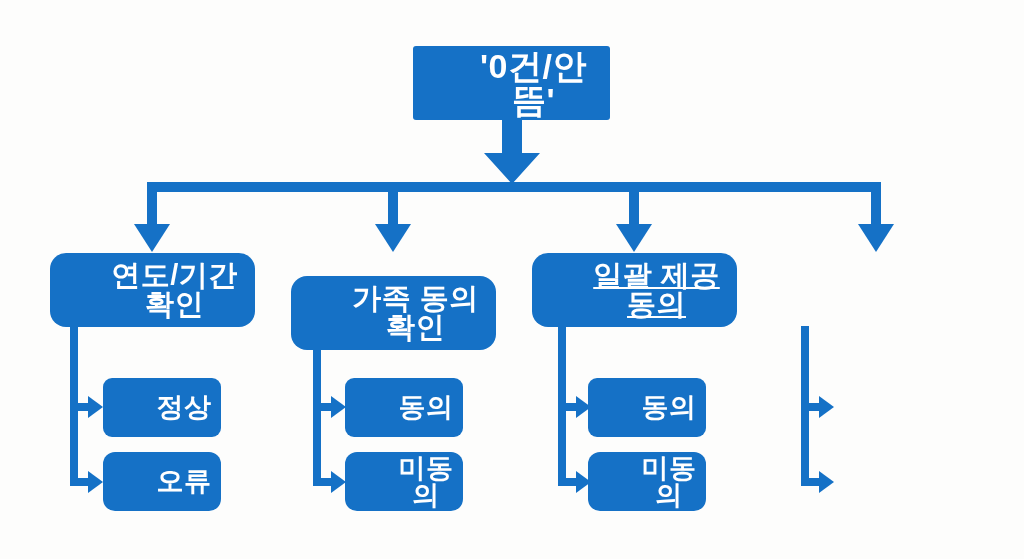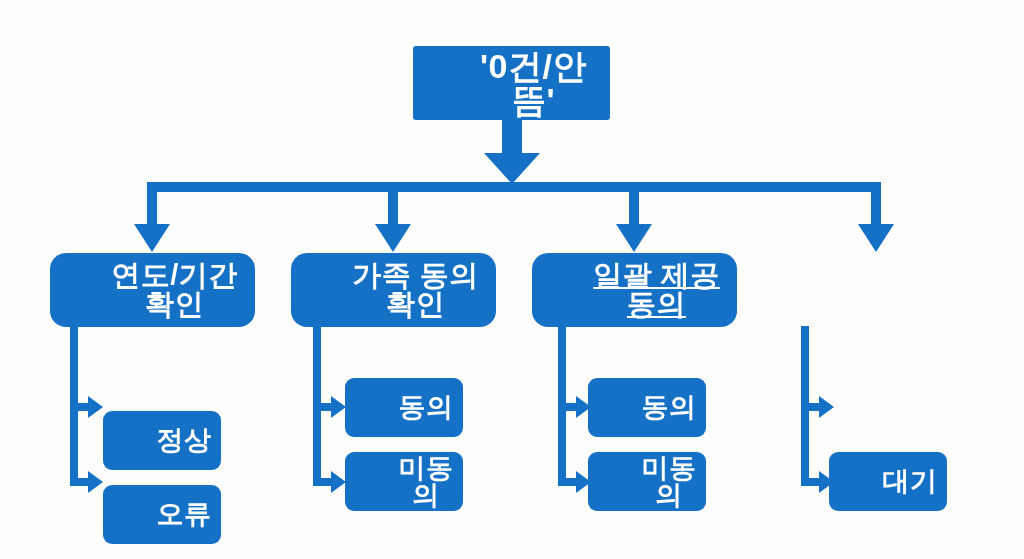--- a/index.html
+++ b/index.html
@@ -50,26 +50,26 @@
     width: 205px; height: 74px;
     border-radius: 16px;
     font-size: 29px;
   }
   .child-node {
     width: 118px; height: 59px;
     border-radius: 9px;
     font-size: 27px;
   }
   .branch-node.col-0 { left: 50px; }
-  .branch-node.col-1 { left: 291px; }
+  .branch-node.col-1 { left: 291px; margin-top: 23px; }
   .branch-node.col-2 { left: 532px; text-decoration: underline; }
   .branch-node.col-3 { left: 773px; }
   .child-node.row-0 { top: 378px; }
-  .child-node.row-1 { top: 452px; }
-  .child-node.col-0 { left: 103px; margin-top: 33px; }
+  .child-node.row-1 { top: 452px; border-radius: 12px; }
+  .child-node.col-0 { left: 103px; }
   .child-node.col-1 { left: 345px; }
   .child-node.col-2 { left: 588px; }
   .child-node.col-3 { left: 829px; }
 </style>
 </head>
 <body>
 
 <div class="canvas">
 
   <svg class="connectors" viewBox="0 0 1024 559" xmlns="http://www.w3.org/2000/svg" aria-hidden="true">
@@ -136,15 +136,14 @@
 
   <div class="node child-node col-0 row-0">정상</div>
   <div class="node child-node col-0 row-1">오류</div>
 
   <div class="node child-node col-1 row-0">동의</div>
   <div class="node child-node col-1 row-1">미동의</div>
 
   <div class="node child-node col-2 row-0">동의</div>
   <div class="node child-node col-2 row-1">미동의</div>
 
-  <div class="node child-node col-3 row-1">대기</div>
 
 </div>
 
 </body></html>

